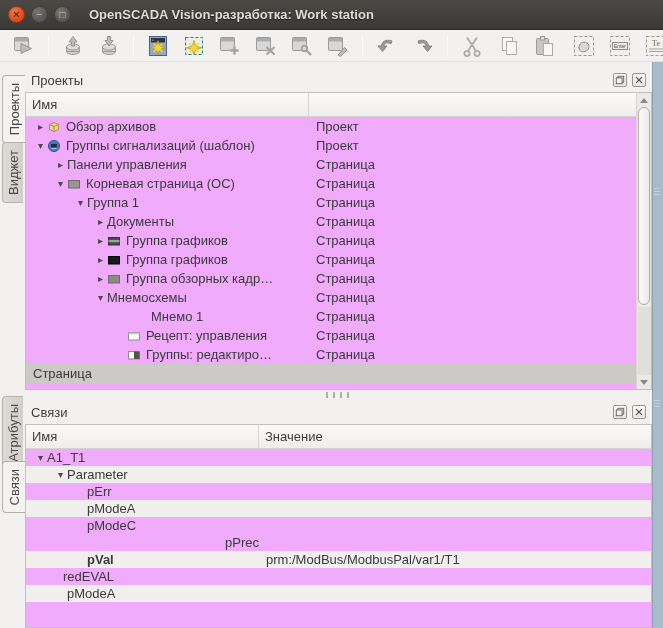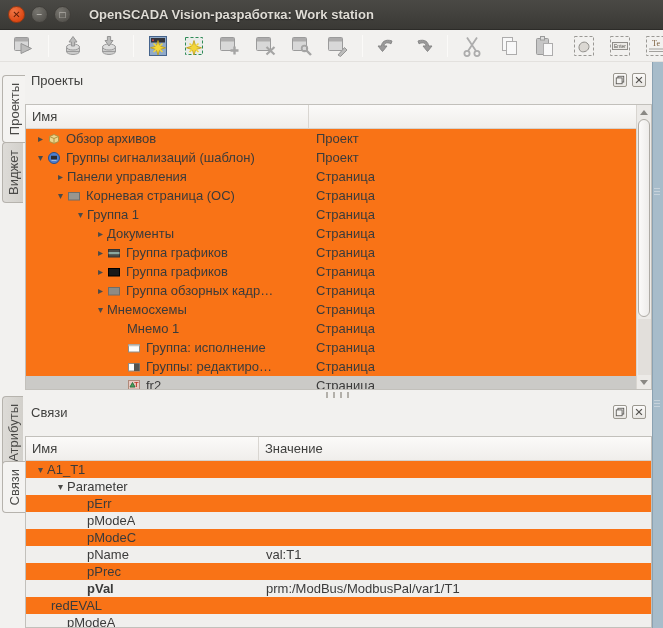--- a/index.html
+++ b/index.html
@@ -54,22 +54,22 @@
     background:repeating-linear-gradient(#c6d2db 0 1px,transparent 1px 3px);}
   
   .dock{display:flex;flex-direction:column;min-height:0;}
   .dock-title{height:24px;flex:none;display:flex;align-items:center;
     padding:0 6px;color:#3f3f3d;}
   .dock-title .t{flex:1;}
   .dock-btn{width:14px;height:14px;margin-left:5px;padding:0;border:1px solid #9a978f;
     background:linear-gradient(#fbfaf9,#e8e6e2);border-radius:2px;
     display:flex;align-items:center;justify-content:center;cursor:default;}
   .dock-btn svg{width:10px;height:10px;display:block;}
-  .treebox{flex:1;background:#f97316;border:1px solid #c2c0bb;position:relative;
-    box-sizing:border-box;overflow:hidden;margin-top:12px;}
+  .treebox{flex:1;background:#f0abfc;border:1px solid #c2c0bb;position:relative;
+    box-sizing:border-box;overflow:hidden;}
   .tree-header{height:24px;display:flex;box-sizing:border-box;
     background:linear-gradient(#fbfaf9,#f0eeeb);border-bottom:1px solid #d5d2cd;}
   .th{box-sizing:border-box;padding:4px 6px 0 6px;border-right:1px solid #d9d6d1;
     color:#3f3f3d;overflow:hidden;white-space:nowrap;}
   .rows{position:relative;}
   .trow{display:flex;align-items:center;white-space:nowrap;cursor:default;}
   .projects .trow{height:19px;}
   .links .trow{height:17px;}
   .links .trow.alt{background:#f0efed;}
   .trow.selected{background:#cbcac7;}
@@ -370,65 +370,53 @@
               <div class="cell" style="flex: 1 1 0%; padding-left: 7px;">Страница</div>
             </div>
             <div class="trow">
               <div class="cell" style="width: 283px; padding-left: 68px;">
                 <span class="expander">▾</span>
                 <span class="lab">Мнемосхемы</span>
               </div>
               <div class="cell" style="flex: 1 1 0%; padding-left: 7px;">Страница</div>
             </div>
             <div class="trow">
-              <div class="cell" style="width: 283px; padding-left: 88px; text-align: center;">
+              <div class="cell" style="width: 283px; padding-left: 112px; text-align: center;">
                 <span class="expander"></span>
                 <span class="lab">Мнемо 1</span>
               </div>
               <div class="cell" style="flex: 1 1 0%; padding-left: 7px;">Страница</div>
             </div>
             <div class="trow">
               <div class="cell" style="width: 283px; padding-left: 88px;">
                 <span class="expander"></span>
                 <span class="tree-icon">
                   <svg viewBox="0 0 14 14">
                     <rect x="1.5" y="3.5" width="11" height="7.5" fill="#fdfdfc" stroke="#8f8d89"></rect>
                     <rect x="1.5" y="3.5" width="11" height="1.8" fill="#c6c4c0"></rect>
                   </svg>
                 </span>
-                <span class="lab">Группа: исполнение</span>
+                <span class="lab">Рецепт: управления</span>
               </div>
               <div class="cell" style="flex: 1 1 0%; padding-left: 7px;">Страница</div>
             </div>
             <div class="trow">
               <div class="cell" style="width: 283px; padding-left: 88px;">
                 <span class="expander"></span>
                 <span class="tree-icon">
                   <svg viewBox="0 0 14 14">
                     <rect x="1.5" y="3.5" width="11" height="7.5" fill="#fdfdfc" stroke="#8f8d89"></rect>
                     <rect x="7" y="3.5" width="5.5" height="7.5" fill="#55534f"></rect>
                   </svg>
                 </span>
                 <span class="lab">Группы: редактиро…</span>
               </div>
               <div class="cell" style="flex: 1 1 0%; padding-left: 7px;">Страница</div>
             </div>
             <div class="trow selected">
-              <div class="cell" style="width: 283px; padding-left: 88px;">
-                <span class="expander"></span>
-                <span class="tree-icon">
-                  <svg viewBox="0 0 14 14">
-                    <rect x="1.5" y="1.5" width="11" height="11" fill="#eac9c2" stroke="#b08a7a"></rect>
-                    <path d="M3 8 L5.5 3.5 L8 8 Z" fill="#4aa05a" stroke="#2e7040"></path>
-                    <text x="9.5" y="8" font-size="7" font-weight="bold" text-anchor="middle" fill="#c0392b" font-family="Liberation Sans,sans-serif">T</text>
-                    <rect x="2.5" y="9" width="9" height="3" fill="#d8b8b0"></rect>
-                  </svg>
-                </span>
-                <span class="lab">fr2</span>
-              </div>
               <div class="cell" style="flex: 1 1 0%; padding-left: 7px;">Страница</div>
             </div>
           </div>
         <div class="vscroll">
           <div class="sb-arrow up">
               <div class="tri-up"></div>
             </div>
           <div class="sb-track-low"></div>
           <div class="sb-thumb"></div>
           <div class="sb-arrow down">
@@ -491,43 +479,36 @@
               </div>
               <div class="cell" style="flex: 1 1 0%; padding-left: 7px;"></div>
             </div>
             <div class="trow">
               <div class="cell" style="width: 233px; padding-left: 48px;">
                 <span class="expander"></span>
                 <span class="lab">pModeC</span>
               </div>
               <div class="cell" style="flex: 1 1 0%; padding-left: 7px;"></div>
             </div>
-            <div class="trow alt">
-              <div class="cell" style="width: 233px; padding-left: 48px;">
-                <span class="expander"></span>
-                <span class="lab">pName</span>
-              </div>
-              <div class="cell" style="flex: 1 1 0%; padding-left: 7px;">val:T1</div>
-            </div>
-            <div class="trow">
-              <div class="cell" style="width: 233px; padding-left: 48px;">
+            <div class="trow">
+              <div class="cell" style="width: 233px; padding-left: 48px; justify-content: flex-end;">
                 <span class="expander"></span>
                 <span class="lab">pPrec</span>
               </div>
               <div class="cell" style="flex: 1 1 0%; padding-left: 7px;"></div>
             </div>
             <div class="trow alt">
               <div class="cell" style="width: 233px; padding-left: 48px; font-weight: bold;">
                 <span class="expander"></span>
                 <span class="lab">pVal</span>
               </div>
               <div class="cell" style="flex: 1 1 0%; padding-left: 7px;">prm:/ModBus/ModbusPal/var1/T1</div>
             </div>
             <div class="trow">
-              <div class="cell" style="width: 233px; padding-left: 12px;">
+              <div class="cell" style="width: 233px; padding-left: 24px;">
                 <span class="expander"></span>
                 <span class="lab">redEVAL</span>
               </div>
               <div class="cell" style="flex: 1 1 0%; padding-left: 7px;"></div>
             </div>
             <div class="trow alt">
               <div class="cell" style="width: 233px; padding-left: 28px;">
                 <span class="expander"></span>
                 <span class="lab">pModeA</span>
               </div>

